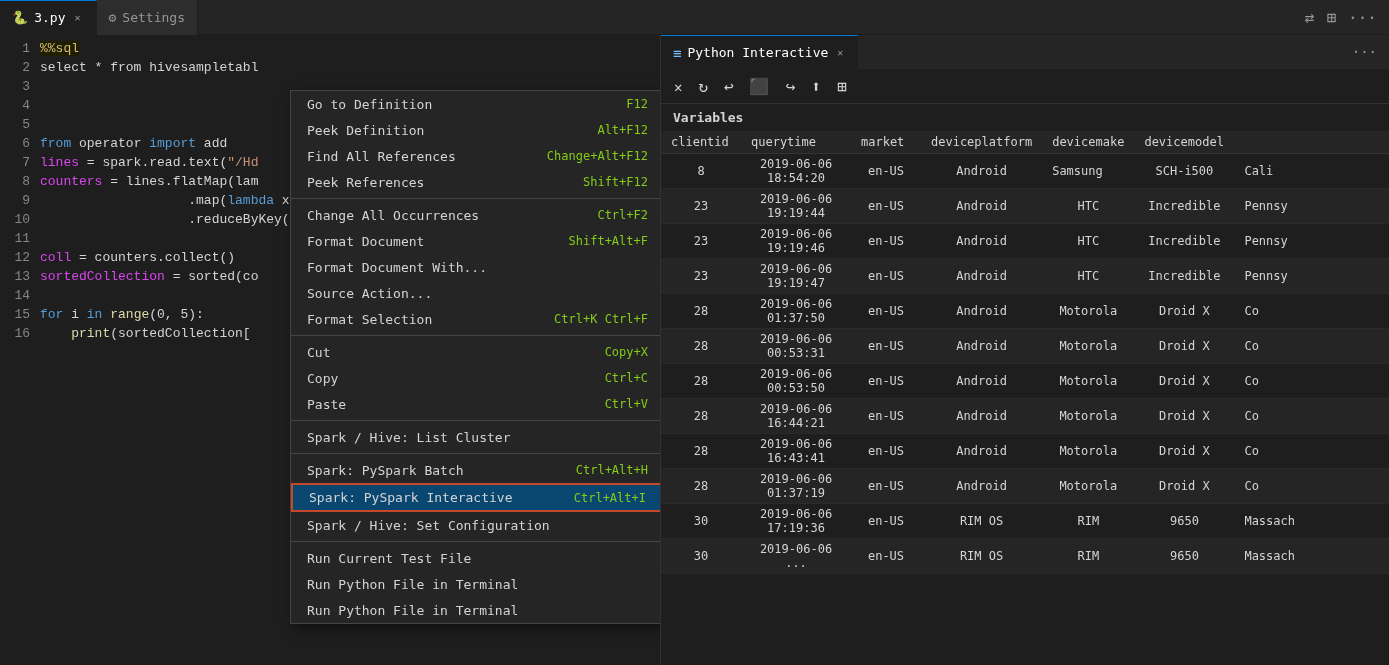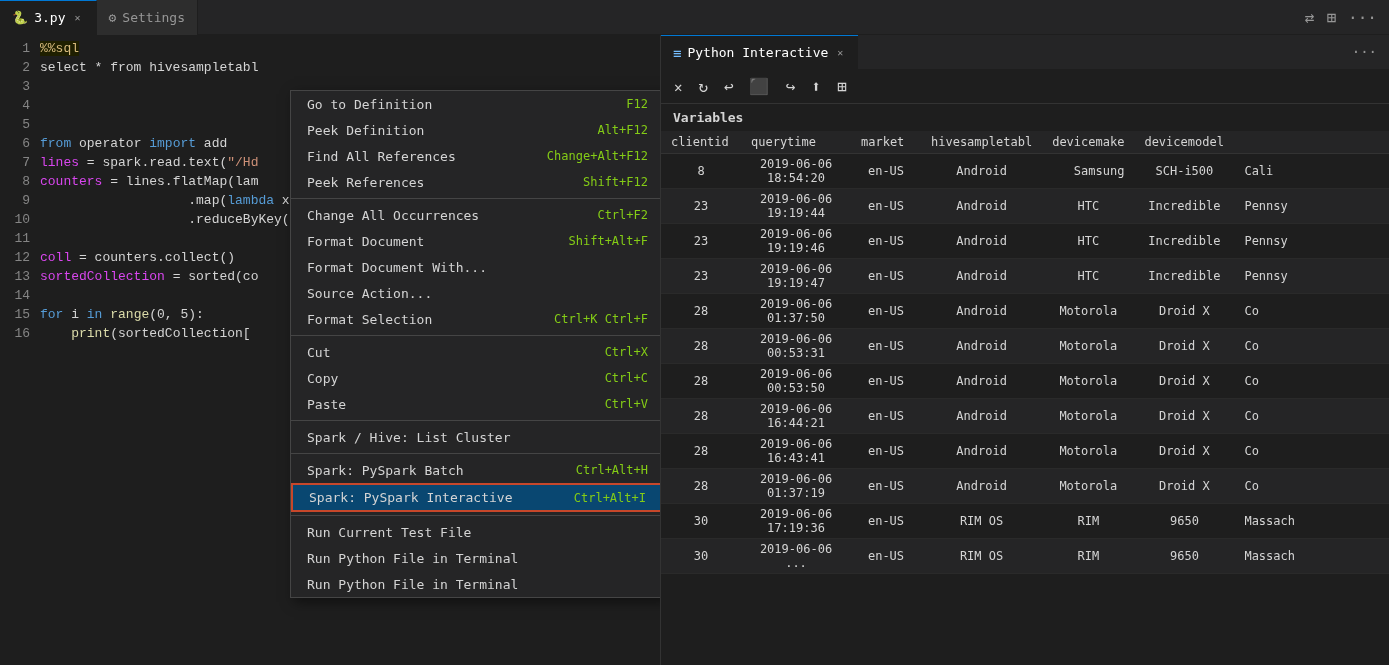--- a/index.html
+++ b/index.html
@@ -375,21 +375,21 @@
         <span class="menu-item-label">Source Action...</span>
         <span class="menu-item-shortcut"></span>
       </div>
       <div class="menu-item">
         <span class="menu-item-label">Format Selection</span>
         <span class="menu-item-shortcut">Ctrl+K Ctrl+F</span>
       </div>
       <div class="menu-separator"></div>
       <div class="menu-item">
         <span class="menu-item-label">Cut</span>
-        <span class="menu-item-shortcut">Ctrl+X</span>
+        <span class="menu-item-shortcut">Copy+X</span>
       </div>
       <div class="menu-item">
         <span class="menu-item-label">Copy</span>
         <span class="menu-item-shortcut">Ctrl+C</span>
       </div>
       <div class="menu-item">
         <span class="menu-item-label">Paste</span>
         <span class="menu-item-shortcut">Ctrl+V</span>
       </div>
       <div class="menu-separator"></div>
@@ -398,20 +398,24 @@
         <span class="menu-item-shortcut"></span>
       </div>
       <div class="menu-separator"></div>
       <div class="menu-item">
         <span class="menu-item-label">Spark: PySpark Batch</span>
         <span class="menu-item-shortcut">Ctrl+Alt+H</span>
       </div>
       <div class="menu-item active-highlight" style="background:#094771;border:2px solid #c7472a;">
         <span class="menu-item-label">Spark: PySpark Interactive</span>
         <span class="menu-item-shortcut">Ctrl+Alt+I</span>
+      </div>
+      <div class="menu-item">
+        <span class="menu-item-label">Spark / Hive: Set Configuration</span>
+        <span class="menu-item-shortcut"></span>
       </div>
       <div class="menu-separator"></div>
       <div class="menu-item">
         <span class="menu-item-label">Run Current Test File</span>
         <span class="menu-item-shortcut"></span>
       </div>
       <div class="menu-item">
         <span class="menu-item-label">Run Python File in Terminal</span>
         <span class="menu-item-shortcut"></span>
       </div>
@@ -448,33 +452,33 @@
     </div>
 
     <div class="variables-panel">
       <div class="variables-header">Variables</div>
       <table class="data-table">
         <thead>
           <tr>
             <th class="col-clientid">clientid</th>
             <th class="col-querytime">querytime</th>
             <th class="col-market">market</th>
-            <th class="col-platform">hivesampletabl</th>
+            <th class="col-platform">deviceplatform</th>
             <th class="col-make">devicemake</th>
             <th class="col-model">devicemodel</th>
             <th></th>
           </tr>
         </thead>
         <tbody id="table-body">
         <tr>
       <td class="col-clientid">8</td>
       <td class="col-querytime" style="text-align:center;">2019-06-06<br>18:54:20</td>
       <td class="col-market" style="text-align:center;">en-US</td>
       <td class="col-platform" style="text-align:center;">Android</td>
-      <td class="col-make" style="text-align:right;">Samsung</td>
+      <td class="col-make" style="text-align:left;">Samsung</td>
       <td class="col-model" style="text-align:center;">SCH-i500</td>
       <td style="color:#d4d4d4;font-size:12px;">Cali</td>
     </tr>
             <tr>
       <td class="col-clientid">23</td>
       <td class="col-querytime" style="text-align:center;">2019-06-06<br>19:19:44</td>
       <td class="col-market" style="text-align:center;">en-US</td>
       <td class="col-platform" style="text-align:center;">Android</td>
       <td class="col-make" style="text-align:center;">HTC</td>
       <td class="col-model" style="text-align:center;">Incredible</td>

